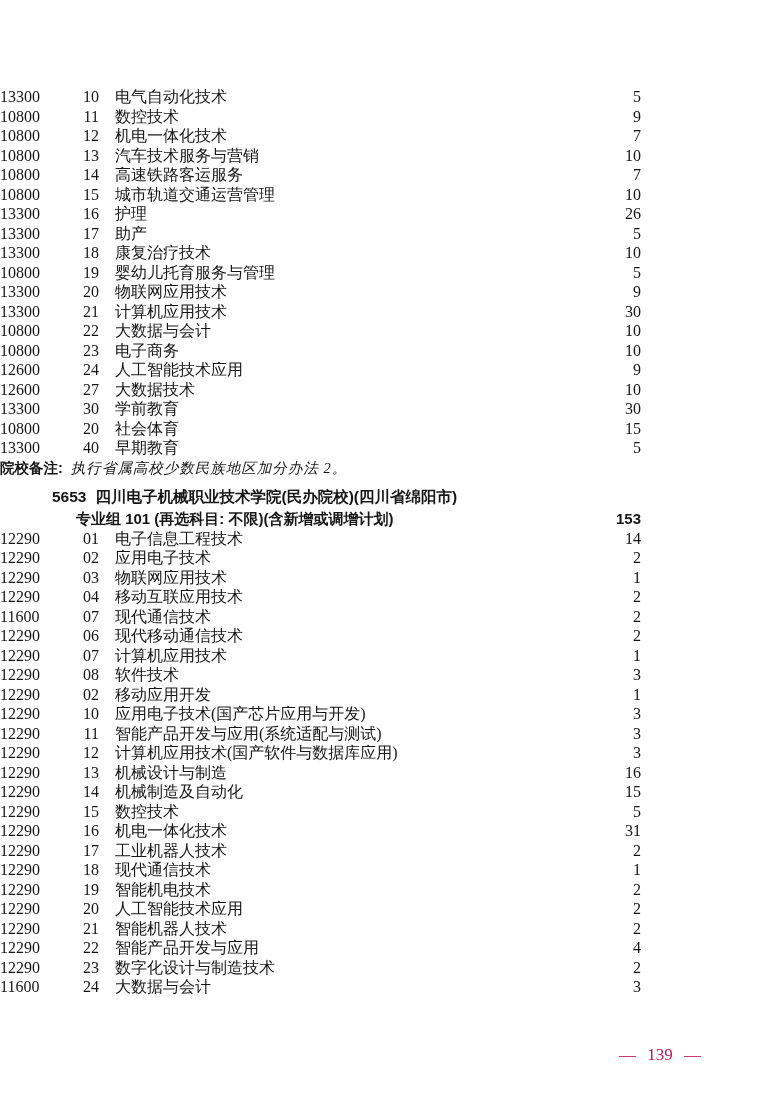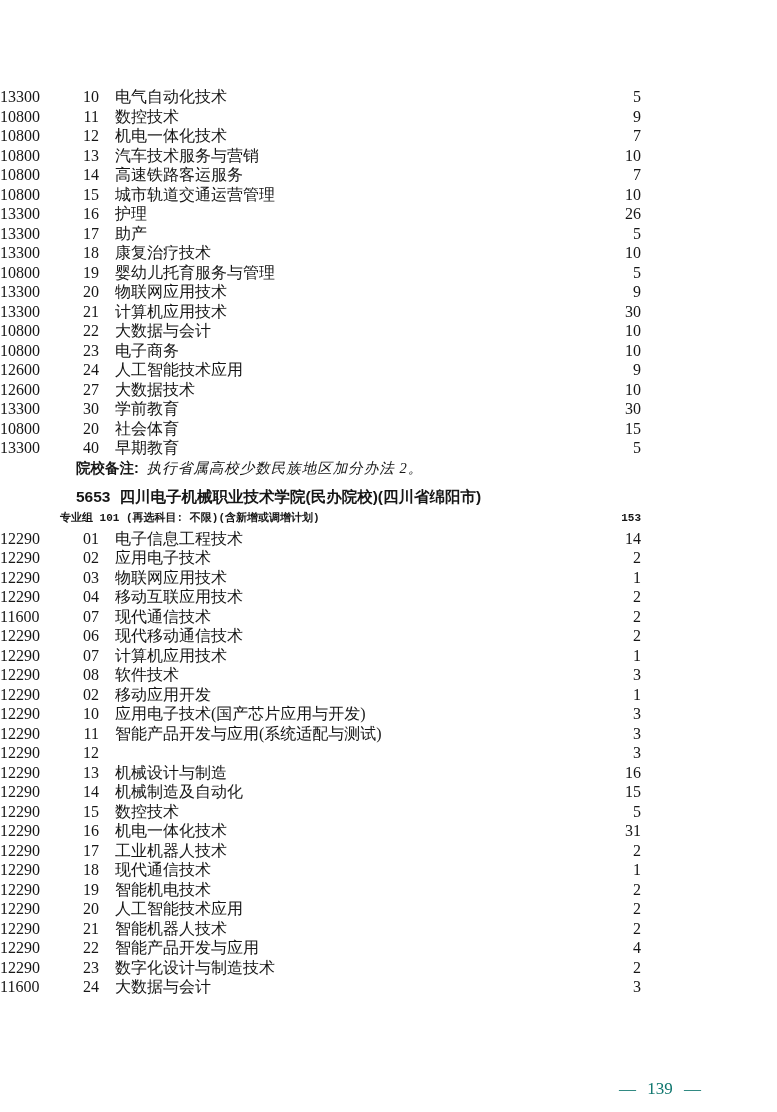--- a/index.html
+++ b/index.html
@@ -20,61 +20,60 @@
     line-height: 19.5px;
     font-size: 16px;
   }
   .row .no   { position: absolute; left: 83px; width: 16px; text-align: right; }
   .row .name { position: absolute; left: 104px; white-space: nowrap; margin-left: 11px; }
   .row .count{ position: absolute; left: 0; width: 641px; text-align: right; }
   .row .fee  { position: absolute; left: 0; width: 711px; text-align: left; }
 
   .note-line {
     height: 20px; line-height: 20px; font-size: 14.5px;
-    padding-left: 76px; white-space: nowrap;
+    white-space: nowrap;
   }
   .note-label {
     font-family: "Liberation Sans", "DejaVu Sans", sans-serif;
     font-weight: bold;
   }
   .note-text {
     font-style: italic;
     margin-left: 8px;
     letter-spacing: 1px;
   }
 
   .school-header {
     margin-top: 8px;
     height: 22px; line-height: 22px;
     font-size: 15.5px; font-weight: bold;
     font-family: "Liberation Sans", "DejaVu Sans", sans-serif;
-    padding-left: 76px; white-space: nowrap;
+    padding-left: 52px; white-space: nowrap;
   }
   .school-header .code { margin-right: 9px; }
 
   .group-line {
     position: relative;
     height: 21px; line-height: 21px;
-    font-size: 11px; font-weight: bold;
-    font-family: Liberation Mono, monospace;
-    padding-left: 60px; white-space: nowrap;
+    font-size: 15px; font-weight: bold;
+    font-family: Liberation Sans, sans-serif;
+    padding-left: 76px; white-space: nowrap;
   }
   .group-line .group-total {
     position: absolute; left: 0; top: 0;
     width: 641px; text-align: right;
   }
 
   .pageno {
     position: absolute;
     top: 1045px; left: 575px; width: 170px;
     text-align: center;
     font-size: 17px;
     word-spacing: 7px;
-    color: #0f766e;
-    margin-top: 34px;
+    color: #be185d;
   }
 </style>
 </head>
 <body>
 
 <div class="page">
   <div class="content">
 
     <div class="rows">
         <div class="row">
@@ -268,20 +267,21 @@
           <span class="fee">12290</span>
         </div>
         <div class="row">
           <span class="no">11</span>
           <span class="name">智能产品开发与应用(系统适配与测试)</span>
           <span class="count">3</span>
           <span class="fee">12290</span>
         </div>
         <div class="row">
           <span class="no">12</span>
+          <span class="name">计算机应用技术(国产软件与数据库应用)</span>
           <span class="count">3</span>
           <span class="fee">12290</span>
         </div>
         <div class="row">
           <span class="no">13</span>
           <span class="name">机械设计与制造</span>
           <span class="count">16</span>
           <span class="fee">12290</span>
         </div>
         <div class="row">

